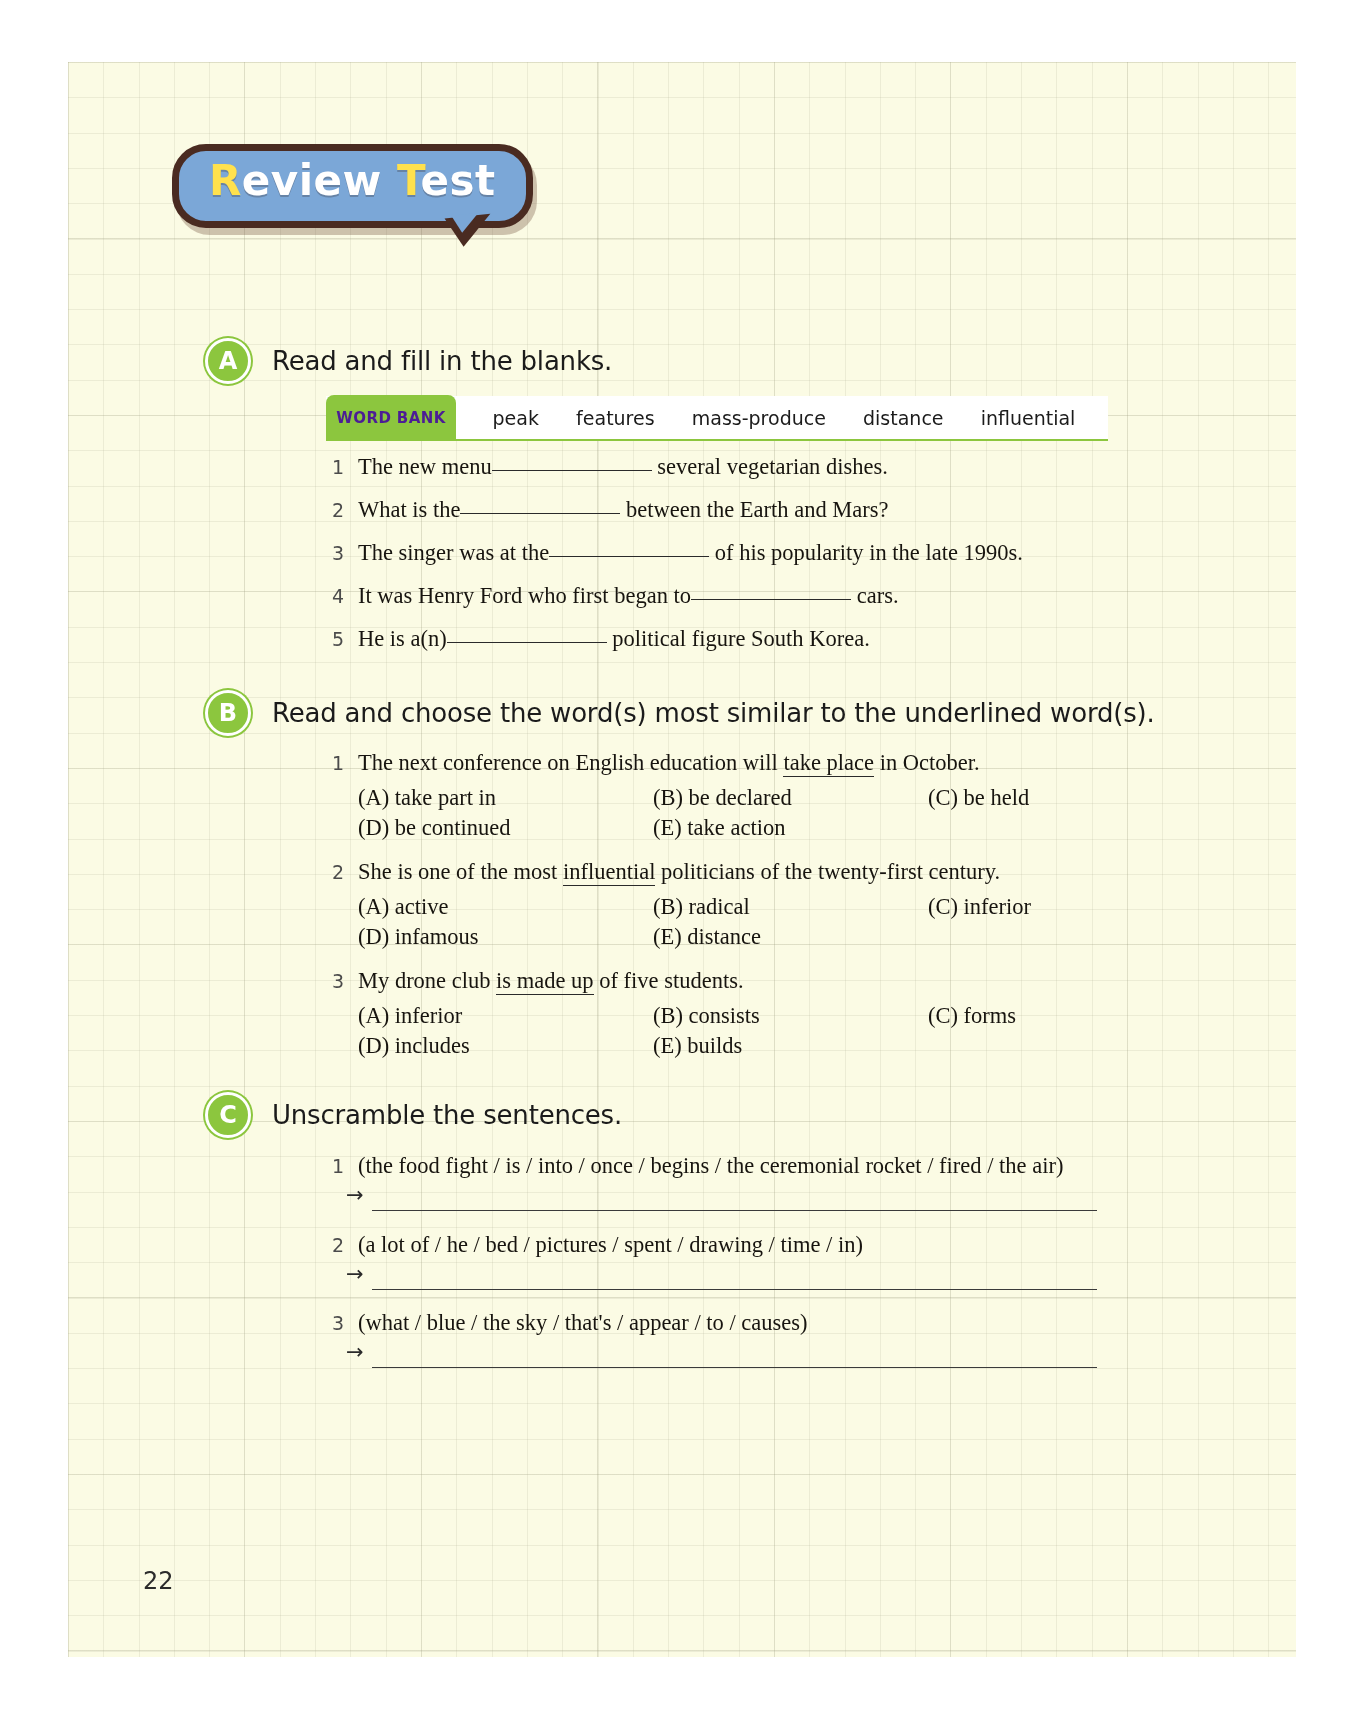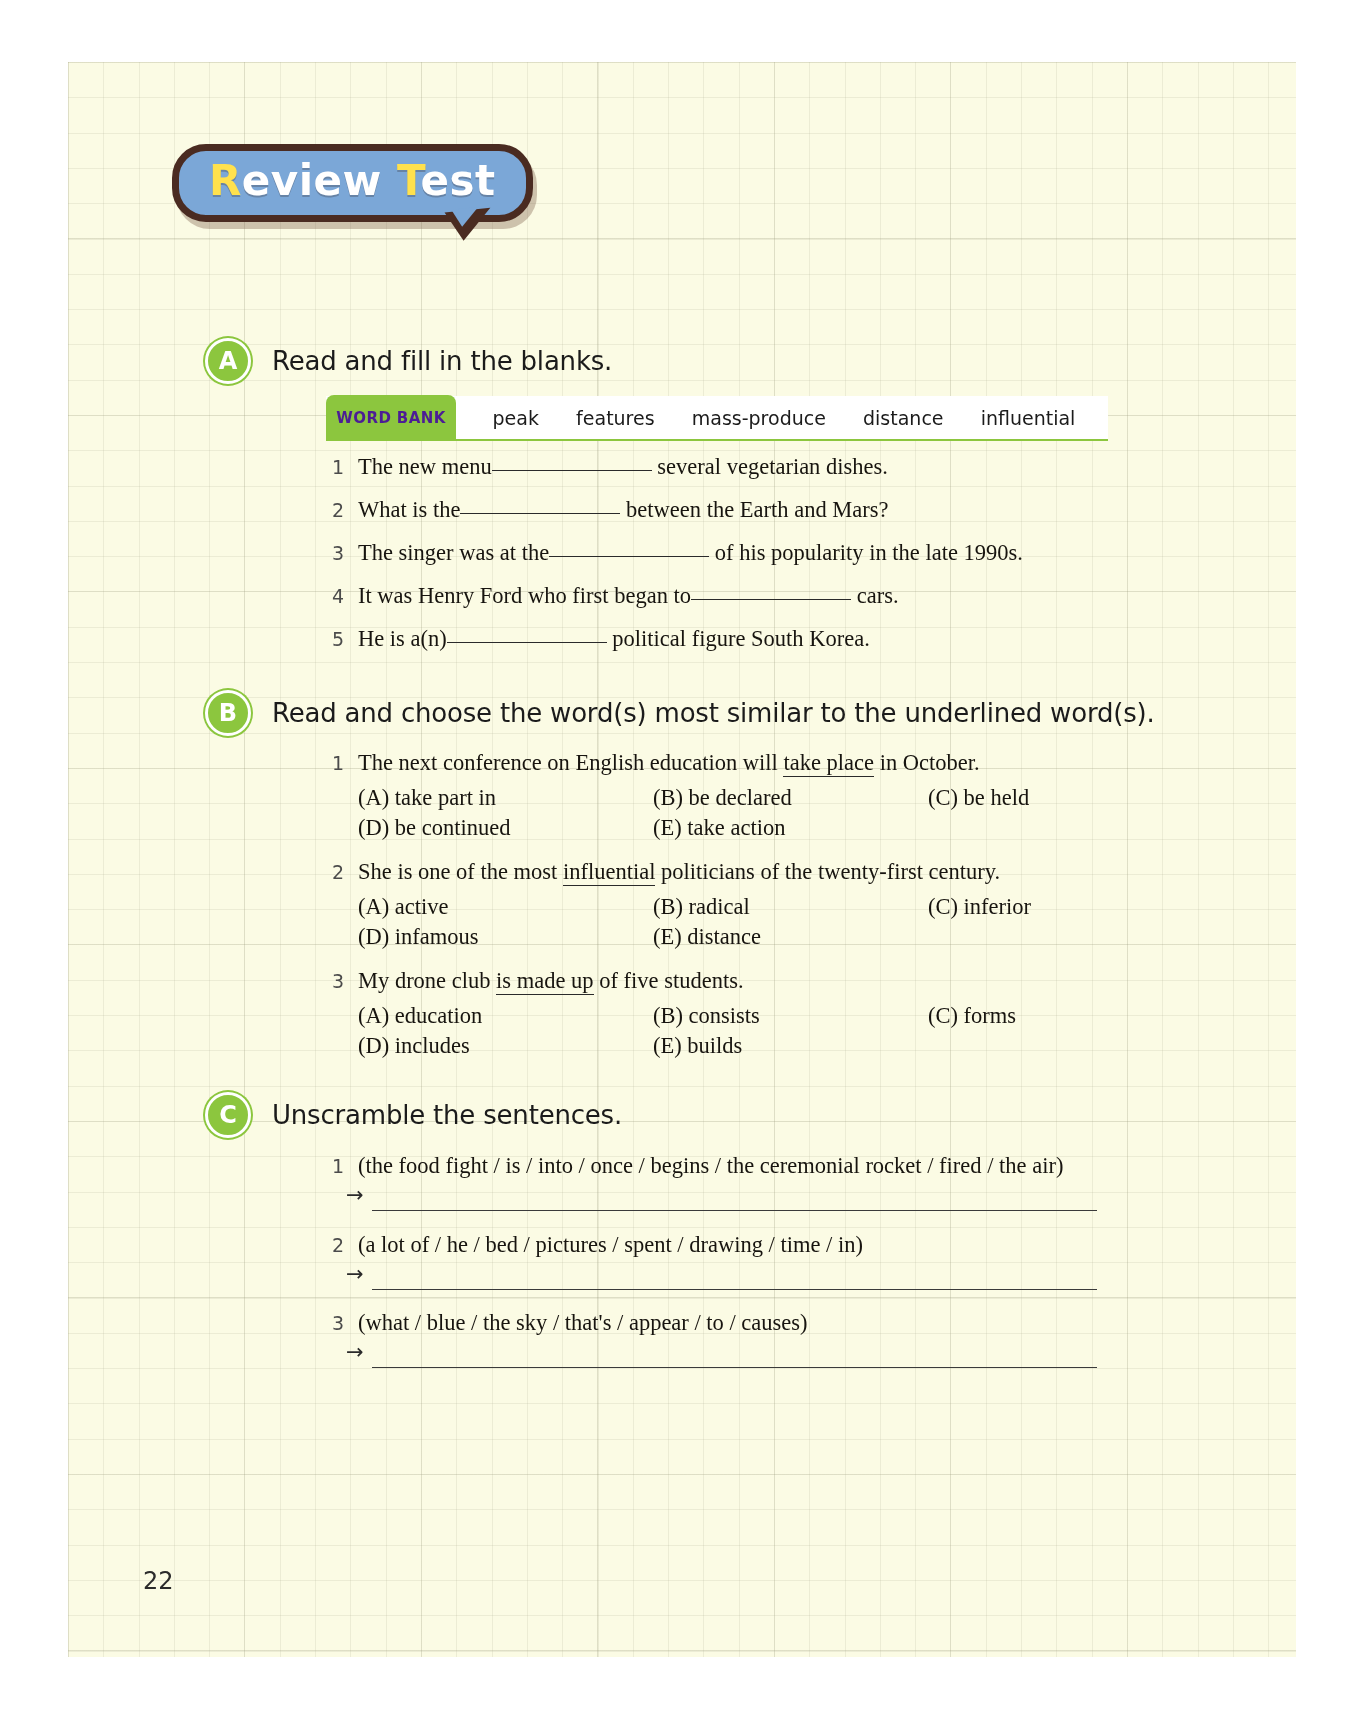--- a/index.html
+++ b/index.html
@@ -34,21 +34,21 @@
   .content{position:relative;z-index:2;width:100%;height:100%;}
 
   
   .title-wrap{position:absolute;left:104px;top:82px;}
   .title-bubble{
     position:relative;
     display:inline-block;
     background:#7ba7d7;
     border:7px solid #4a2b21;
     border-radius:34px;
-    padding:8px 30px 12px 30px;
+    padding:8px 30px 18px 30px;
     box-shadow:4px 7px 0 rgba(120,90,70,0.35);
   }
   .title-text{
     font-family:"DejaVu Sans", sans-serif;
     font-weight:bold;
     font-size:42px;
     line-height:1.05;
     color:#ffffff;
     letter-spacing:0.5px;
     white-space:nowrap;
@@ -285,21 +285,21 @@
   <div class="choices" style="left:290px;top:862px;">
     <span class="ch ch-a">(D) infamous</span>
     <span class="ch ch-b">(E) distance</span>
   </div>
 
   <div class="q" style="left:250px;top:906px;">
     <span class="qnum">3</span>
     <span class="qtext"><span>My drone club </span><span class="u">is made up</span><span> of five students.</span></span>
   </div>
   <div class="choices" style="left:290px;top:941px;">
-    <span class="ch ch-a">(A) education</span>
+    <span class="ch ch-a">(A) inferior</span>
     <span class="ch ch-b">(B) consists</span>
     <span class="ch ch-c">(C) forms</span>
   </div>
   <div class="choices" style="left:290px;top:971px;">
     <span class="ch ch-a">(D) includes</span>
     <span class="ch ch-b">(E) builds</span>
   </div>
 
   <div class="sec-head" style="top:1030px;">
     <div class="badge">C</div>

